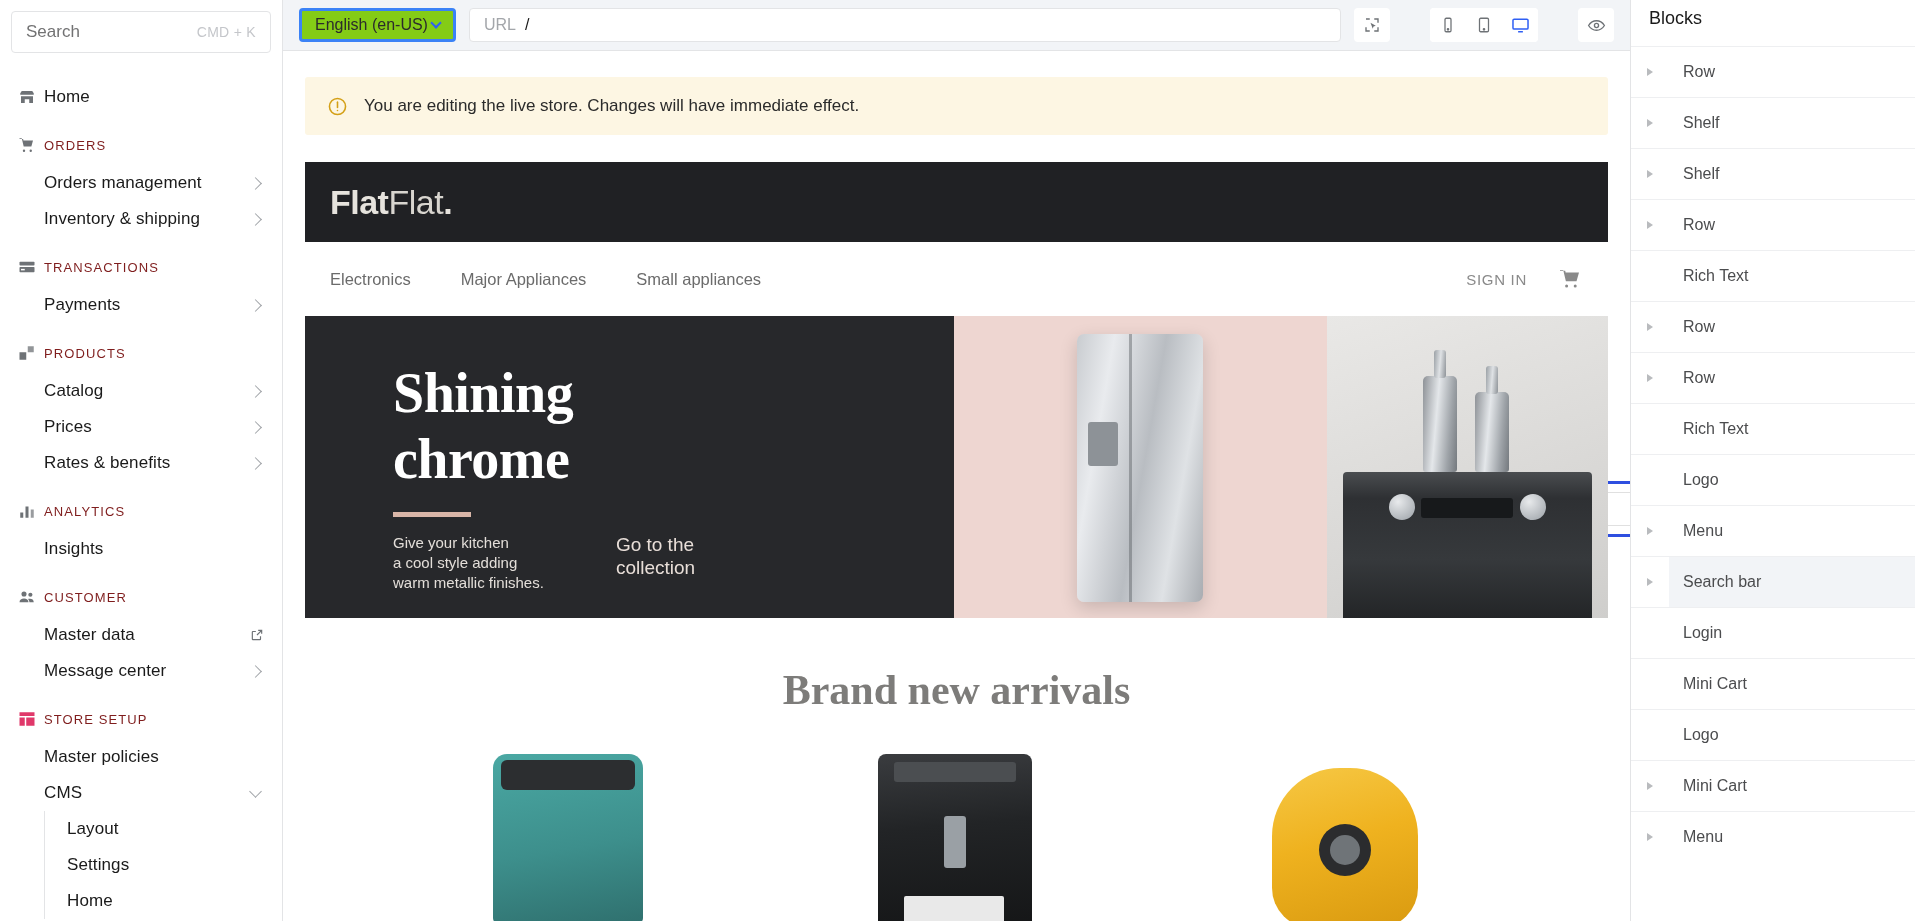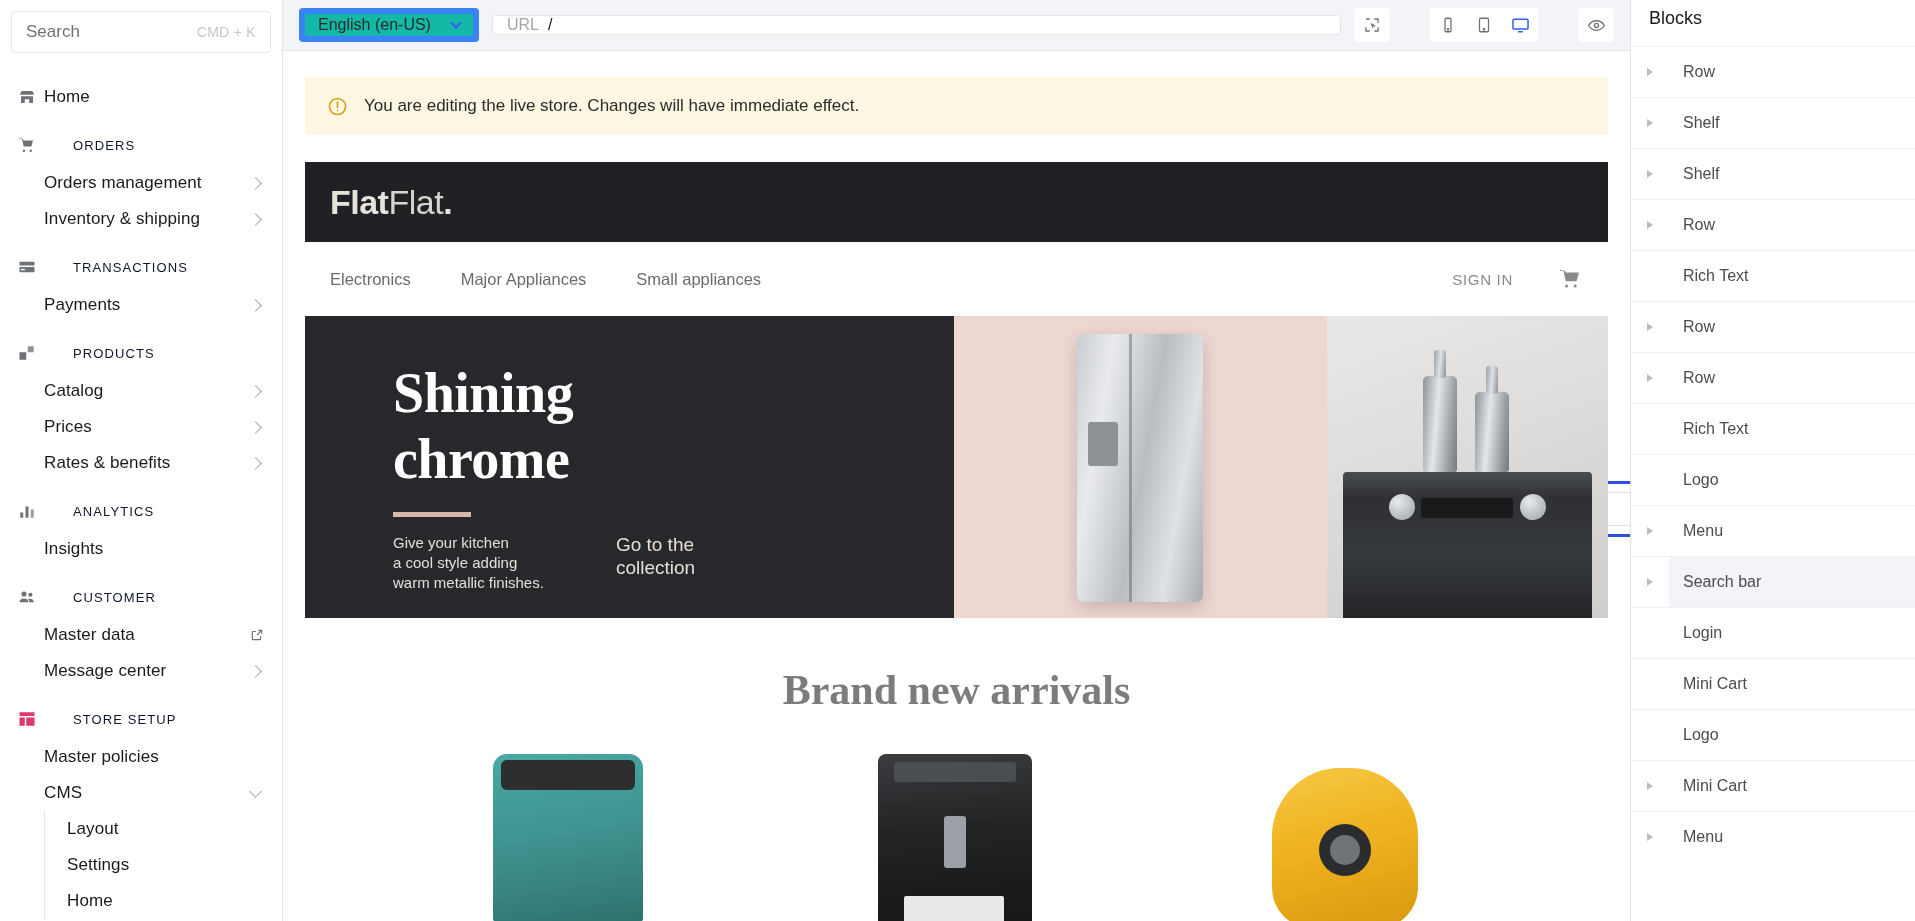--- a/index.html
+++ b/index.html
@@ -27,23 +27,22 @@
   .sb-search .kbd { font-size: 14px; color: #c4c6ca; letter-spacing: .3px; }
 
   .sb-nav { padding-top: 26px; }
   .sb-row {
     display: flex; align-items: center; height: 36px;
     padding: 0 18px 0 10px; cursor: pointer; position: relative;
   }
   .sb-icon { width: 34px; flex: 0 0 34px; display: flex; align-items: center; justify-content: center; }
   .sb-label { font-size: 17px; color: #1a1a1a; flex: 1; letter-spacing: .1px; }
   .sb-section .sb-label {
-    font-size: 13px; color: #0f172a; letter-spacing: 1.1px; font-weight: 400;
+    font-size: 13px; color: #7f1d1d; letter-spacing: 1.1px; font-weight: 400;
     text-transform: uppercase;
-    margin-left: 29px;
   }
   .sb-section { height: 40px; margin-top: 10px; cursor: default; }
   .sb-sub { padding-left: 44px; }
   .chev {
     width: 9px; height: 9px; border-right: 1.6px solid #a0a3a8;
     border-bottom: 1.6px solid #a0a3a8; transform: rotate(-45deg);
     margin-right: 4px; flex: 0 0 auto;
   }
   .chev.down { transform: rotate(45deg); margin-bottom: 4px; }
   .ext-icon { width: 14px; height: 14px; }
@@ -54,30 +53,30 @@
 
   
   .main { flex: 1 1 auto; display: flex; flex-direction: column; min-width: 0; background: #fff; }
 
   .toolbar {
     height: 51px; flex: 0 0 51px; background: #f2f4f7;
     border-bottom: 1px solid #e3e4e6;
     display: flex; align-items: center; padding: 0 16px; gap: 13px;
   }
   .lang-select {
-    height: 34px; background: #14b8a6; border: 6px solid #3b82f6; border-radius: 4px;
-    display: flex; align-items: center; gap: 21px; padding: 0 13px; cursor: pointer;
+    height: 34px; background: #84cc16; border: 3px solid #3b82f6; border-radius: 4px;
+    display: flex; align-items: center; gap: 4px; padding: 0 13px; cursor: pointer;
     font-size: 16px; color: #2b2b2b;
   }
   .sel-chev {
     width: 8px; height: 8px; border-right: 2px solid #2f5ff4; border-bottom: 2px solid #2f5ff4;
     transform: rotate(45deg); margin-bottom: 4px;
   }
   .url-field {
-    flex: 1 1 auto; height: 20px; background: #fff; border: 1px solid #e3e4e6;
+    flex: 1 1 auto; height: 34px; background: #fff; border: 1px solid #e3e4e6;
     border-radius: 4px; display: flex; align-items: center; padding: 0 14px; gap: 9px;
     max-width: 903px;
   }
   .url-label { font-size: 16px; color: #a3a6aa; }
   .url-value { font-size: 16px; color: #1a1a1a; }
   .tb-btn {
     width: 36px; height: 34px; border-radius: 4px; background: #fff;
     display: flex; align-items: center; justify-content: center; cursor: pointer;
     border: 1px solid transparent;
   }
@@ -100,21 +99,21 @@
   .logo b { font-weight: 700; color: #e6e3dd; }
   .logo .thin { font-weight: 300; }
   .logo .dot { font-weight: 700; color: #e6e3dd; }
 
   .store-nav {
     height: 74px; display: flex; align-items: center; padding: 0 25px;
     background: #fff; position: relative;
   }
   .nav-links { display: flex; gap: 50px; }
   .nav-link { font-size: 16.5px; color: #6b6b6b; cursor: pointer; }
-  .nav-right { margin-left: auto; display: flex; align-items: center; gap: 46px; }
+  .nav-right { margin-left: auto; display: flex; align-items: center; gap: 32px; }
   .signin { font-size: 15px; color: #8a8a8a; letter-spacing: .7px; cursor: pointer; }
 
   .searchbar-hl {
     position: absolute; left: 1188px; top: 239px; width: 270px; height: 56px;
     border: 3px solid #2f4fe0; background: #fff;
     display: flex; align-items: center; justify-content: center;
   }
   .search-input-box {
     width: 242px; height: 34px; border: 1px solid #e0e0e0; background: #fff;
     display: flex; align-items: center; padding: 0 12px; justify-content: space-between;

